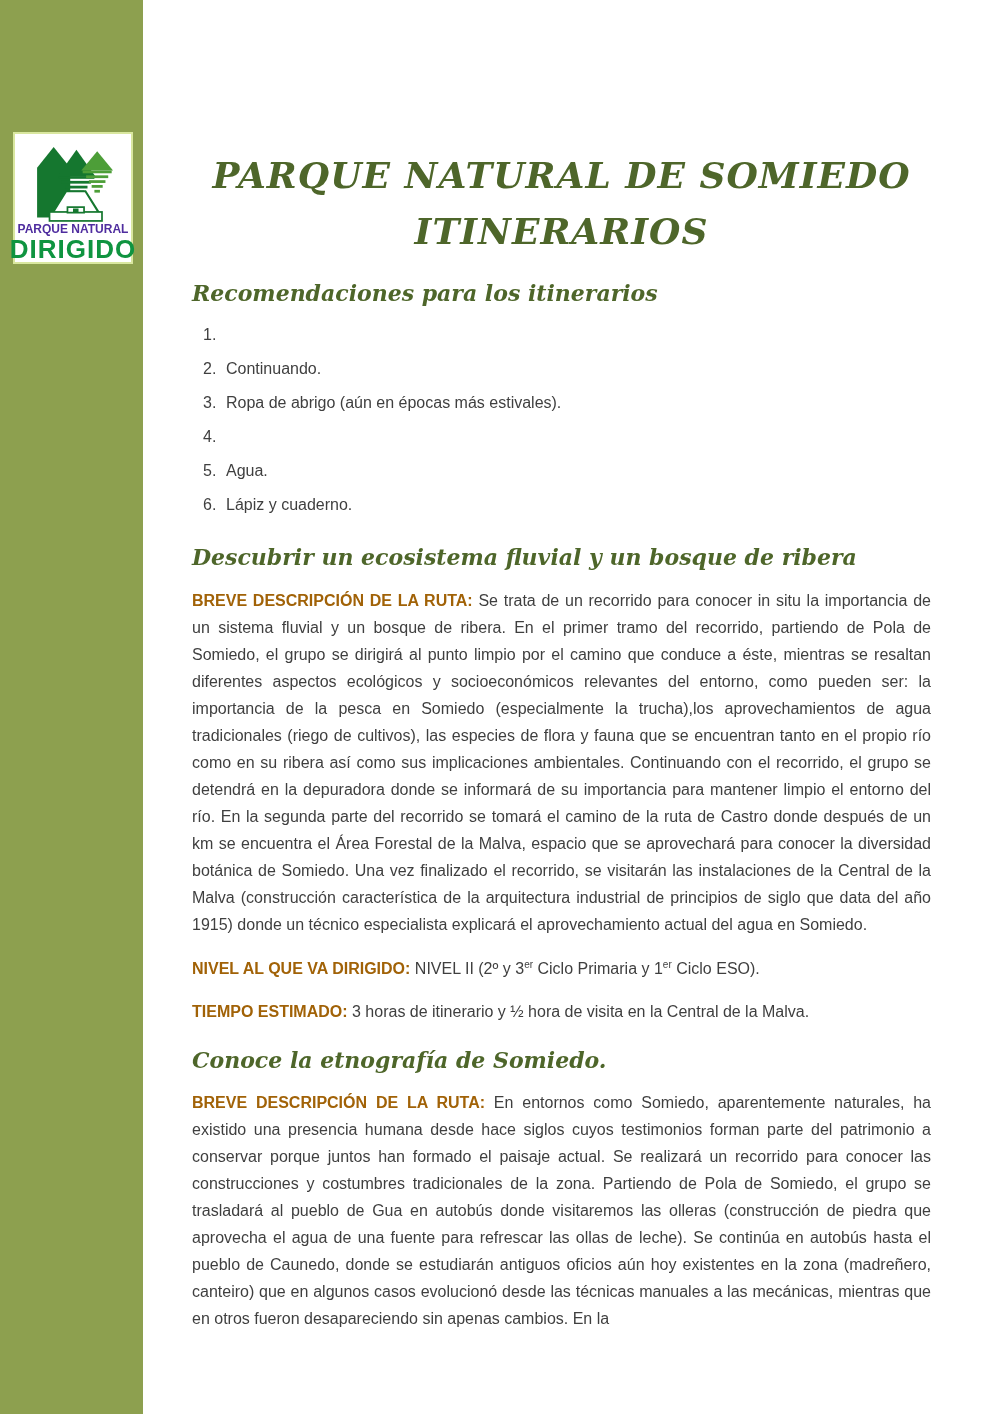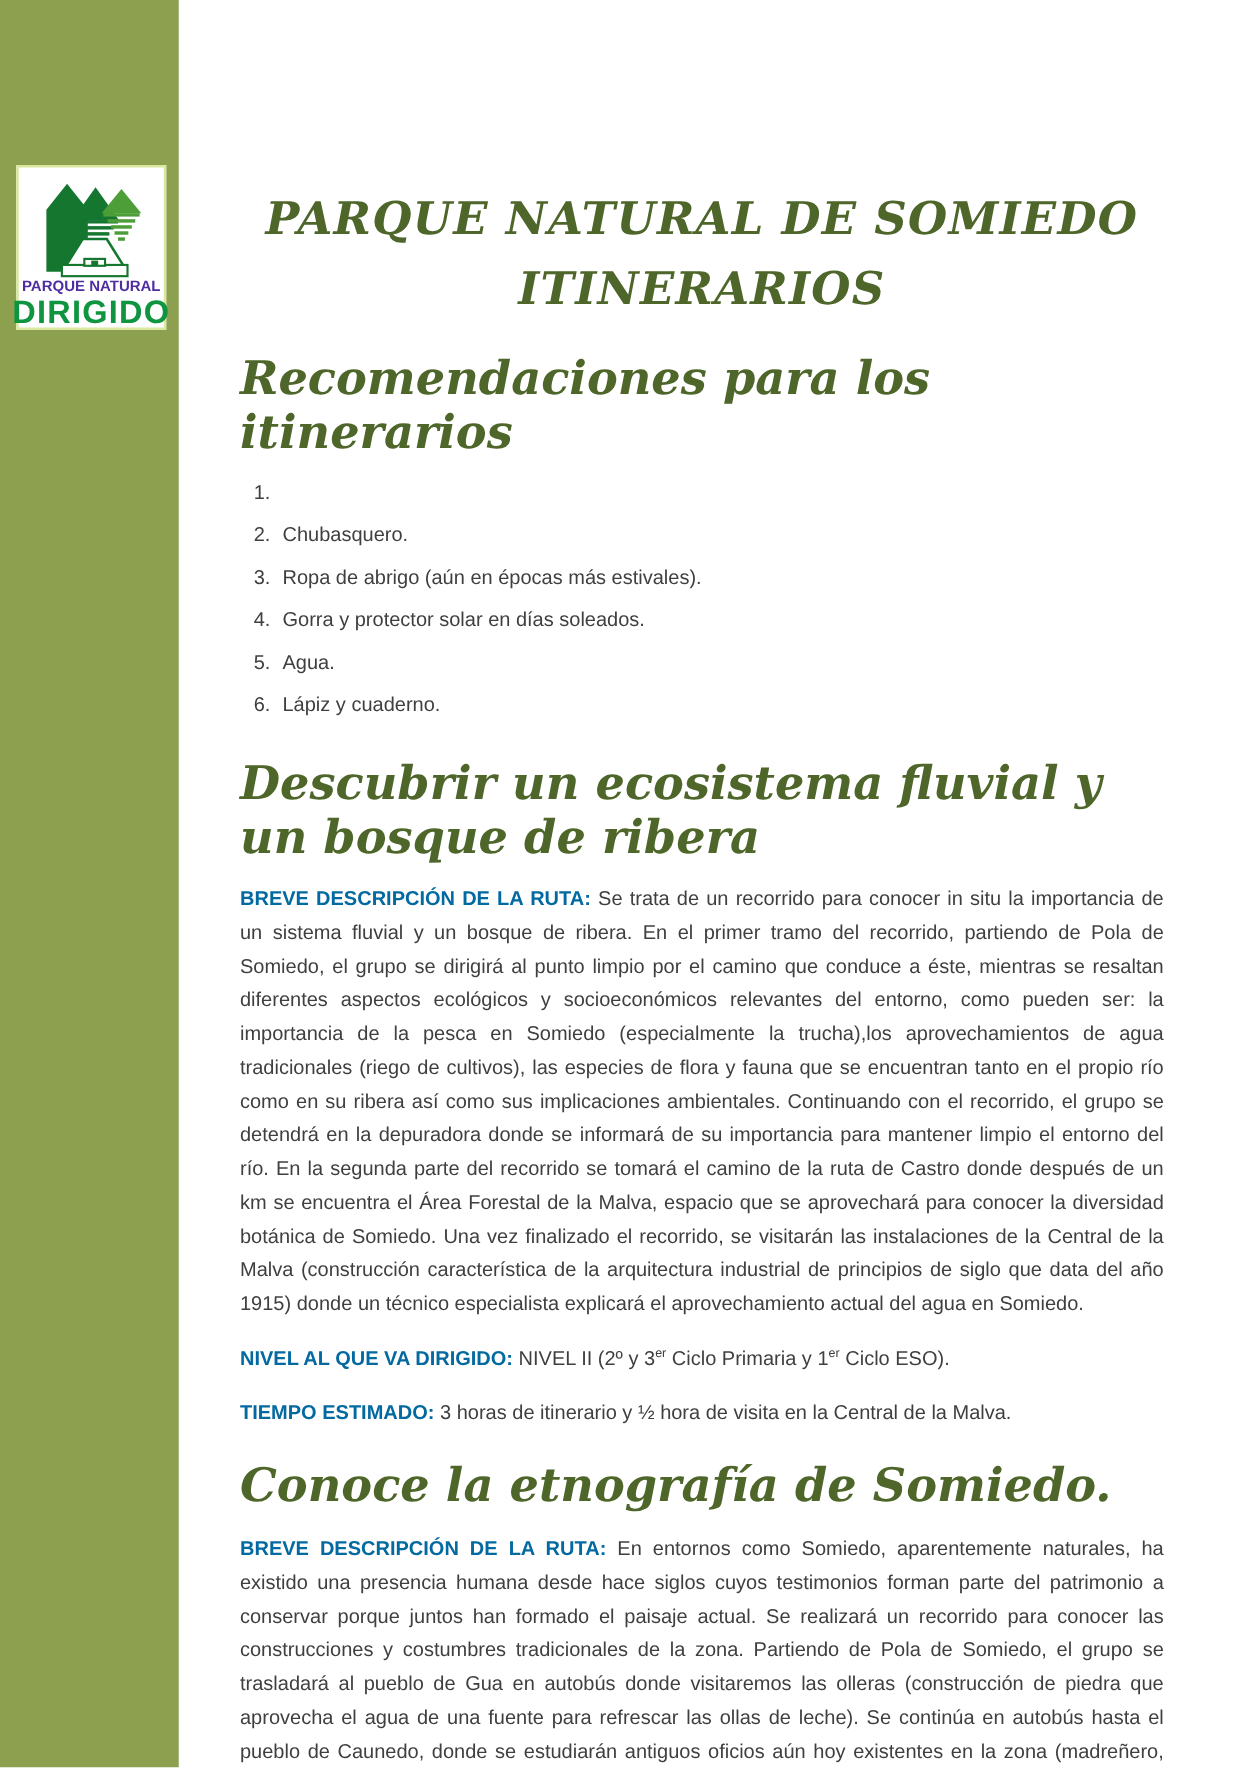--- a/index.html
+++ b/index.html
@@ -33,37 +33,37 @@
     font-family:"DejaVu Serif", serif;font-style:italic;font-weight:bold;
     color:var(--heading-green,#4e662a);
   }
   .title{
     font-size:36px;text-align:center;margin:140px 0 0 0;letter-spacing:1px;line-height:1.1;
   }
   .subtitle{
     font-size:36px;text-align:center;margin:16px 0 0 0;letter-spacing:1px;line-height:1.1;
   }
   .sec-heading{
-    font-size:37px;text-align:left;margin:30px 0 0 0;line-height:1.15;
+    font-size:22px;text-align:left;margin:30px 0 0 0;line-height:1.15;
   }
   .rec-list{margin:18px 0 0 0;padding:0;list-style:none;}
   .rec-list li{
     display:flex;font-size:16px;color:var(--body-text,#3f3f3f);
     line-height:21px;margin-bottom:13px;
   }
   .rec-list .num{flex:0 0 34px;padding-left:11px;box-sizing:border-box;}
   p.body{
     font-size:16px;line-height:27px;color:var(--body-text,#3f3f3f);
     text-align:justify;margin:16px 0 0 0;
   }
   p.meta{
     font-size:16px;line-height:24px;color:var(--body-text,#3f3f3f);
     margin:19px 0 0 0;
   }
-  .lab{font-weight:bold;color:#0369a1;}
+  .lab{font-weight:bold;color:#a16207;}
   sup{font-size:10px;line-height:0;}
   .m-nivel{margin-top:22px;}
   .m-tiempo{margin-top:18px;}
   .h-sec2{margin-top:24px;}
 </style>
 </head>
 <body style="--band: #8da04f; --heading-green: #4e662a; --body-text: #3f3f3f; --logo-purple: #4f2d9f; --logo-green: #0f9440;">
 
 <div>
 
@@ -104,29 +104,28 @@
     <h2 class="script subtitle">ITINERARIOS</h2>
 
     <h3 class="script sec-heading">Recomendaciones para los itinerarios</h3>
 
     <ol class="rec-list">
       <li>
         <span class="num">1.</span>
       </li>
       <li>
         <span class="num">2.</span>
-        <span>Chubasquero.</span>
+        <span>Continuando.</span>
       </li>
       <li>
         <span class="num">3.</span>
         <span>Ropa de abrigo (aún en épocas más estivales).</span>
       </li>
       <li>
         <span class="num">4.</span>
-        <span>Gorra y protector solar en días soleados.</span>
       </li>
       <li>
         <span class="num">5.</span>
         <span>Agua.</span>
       </li>
       <li>
         <span class="num">6.</span>
         <span>Lápiz y cuaderno.</span>
       </li>
     </ol>

